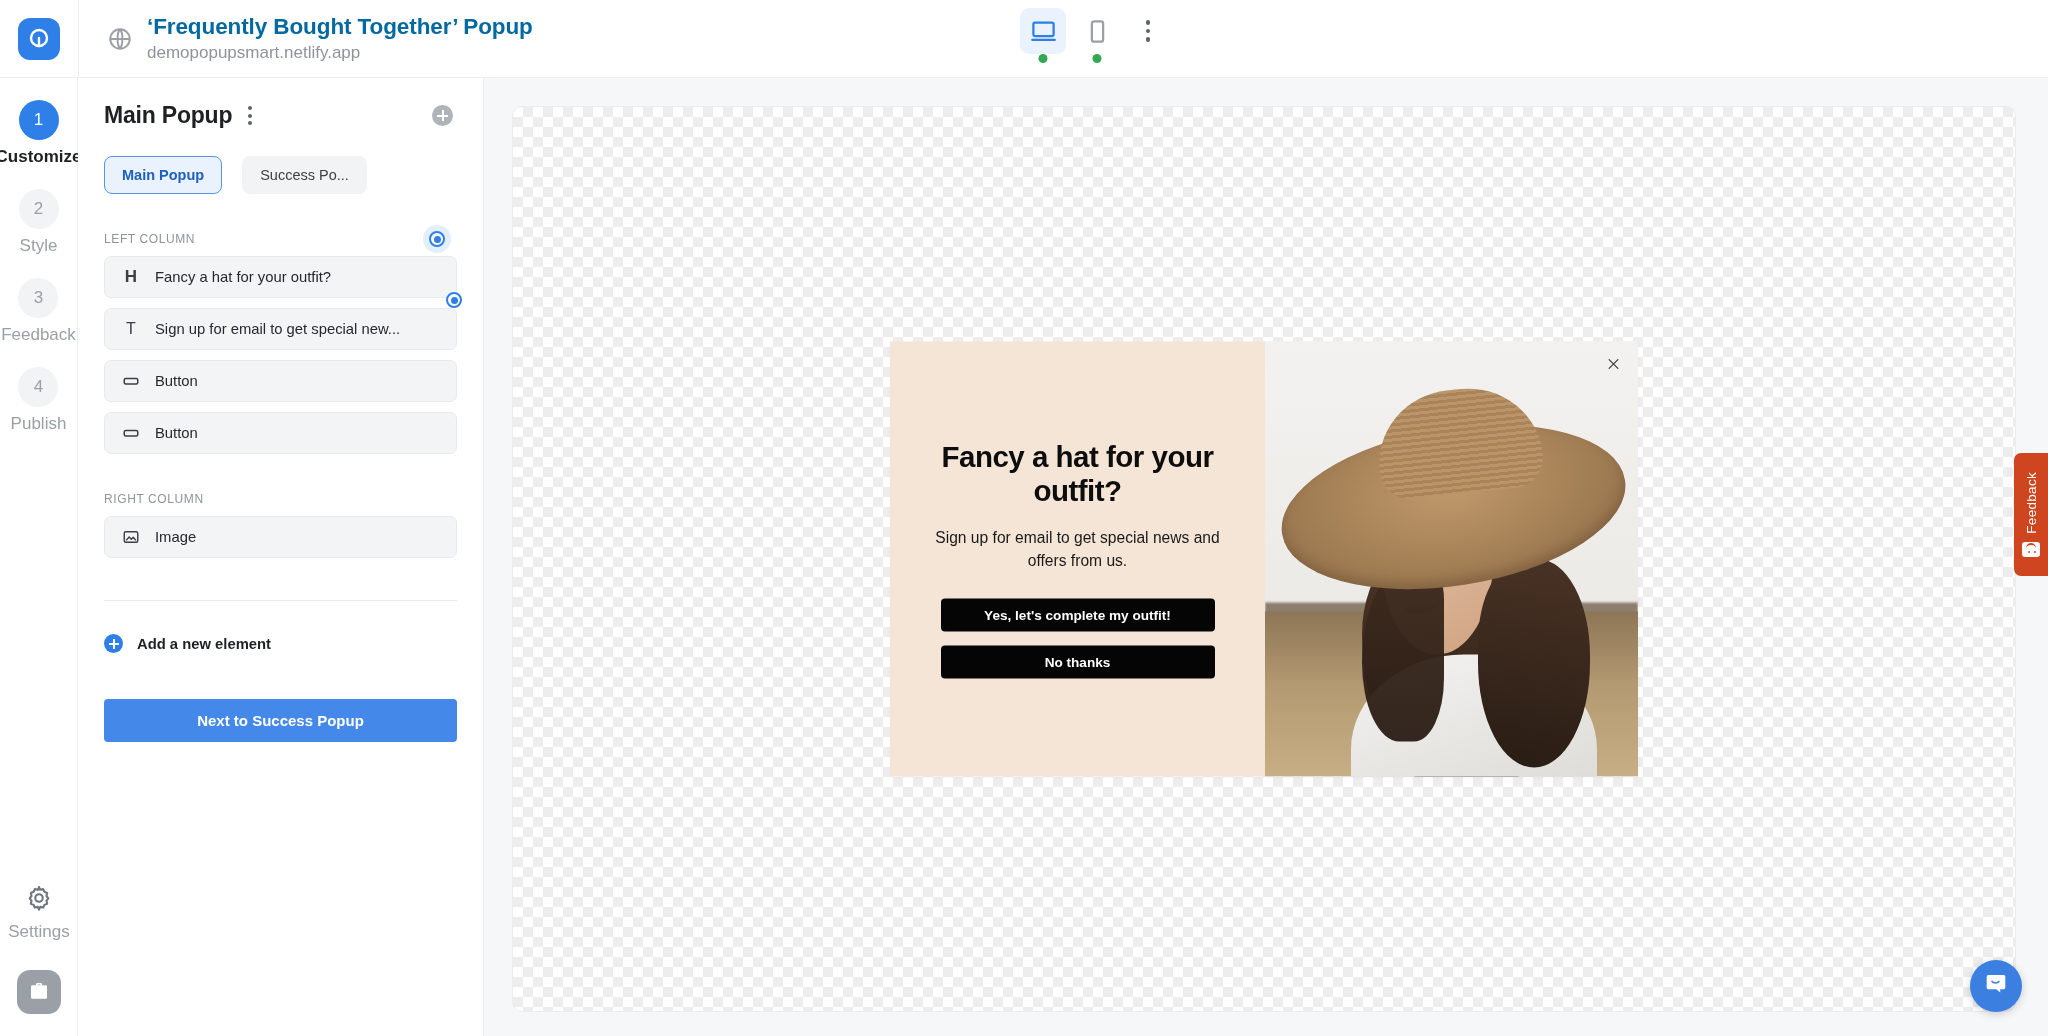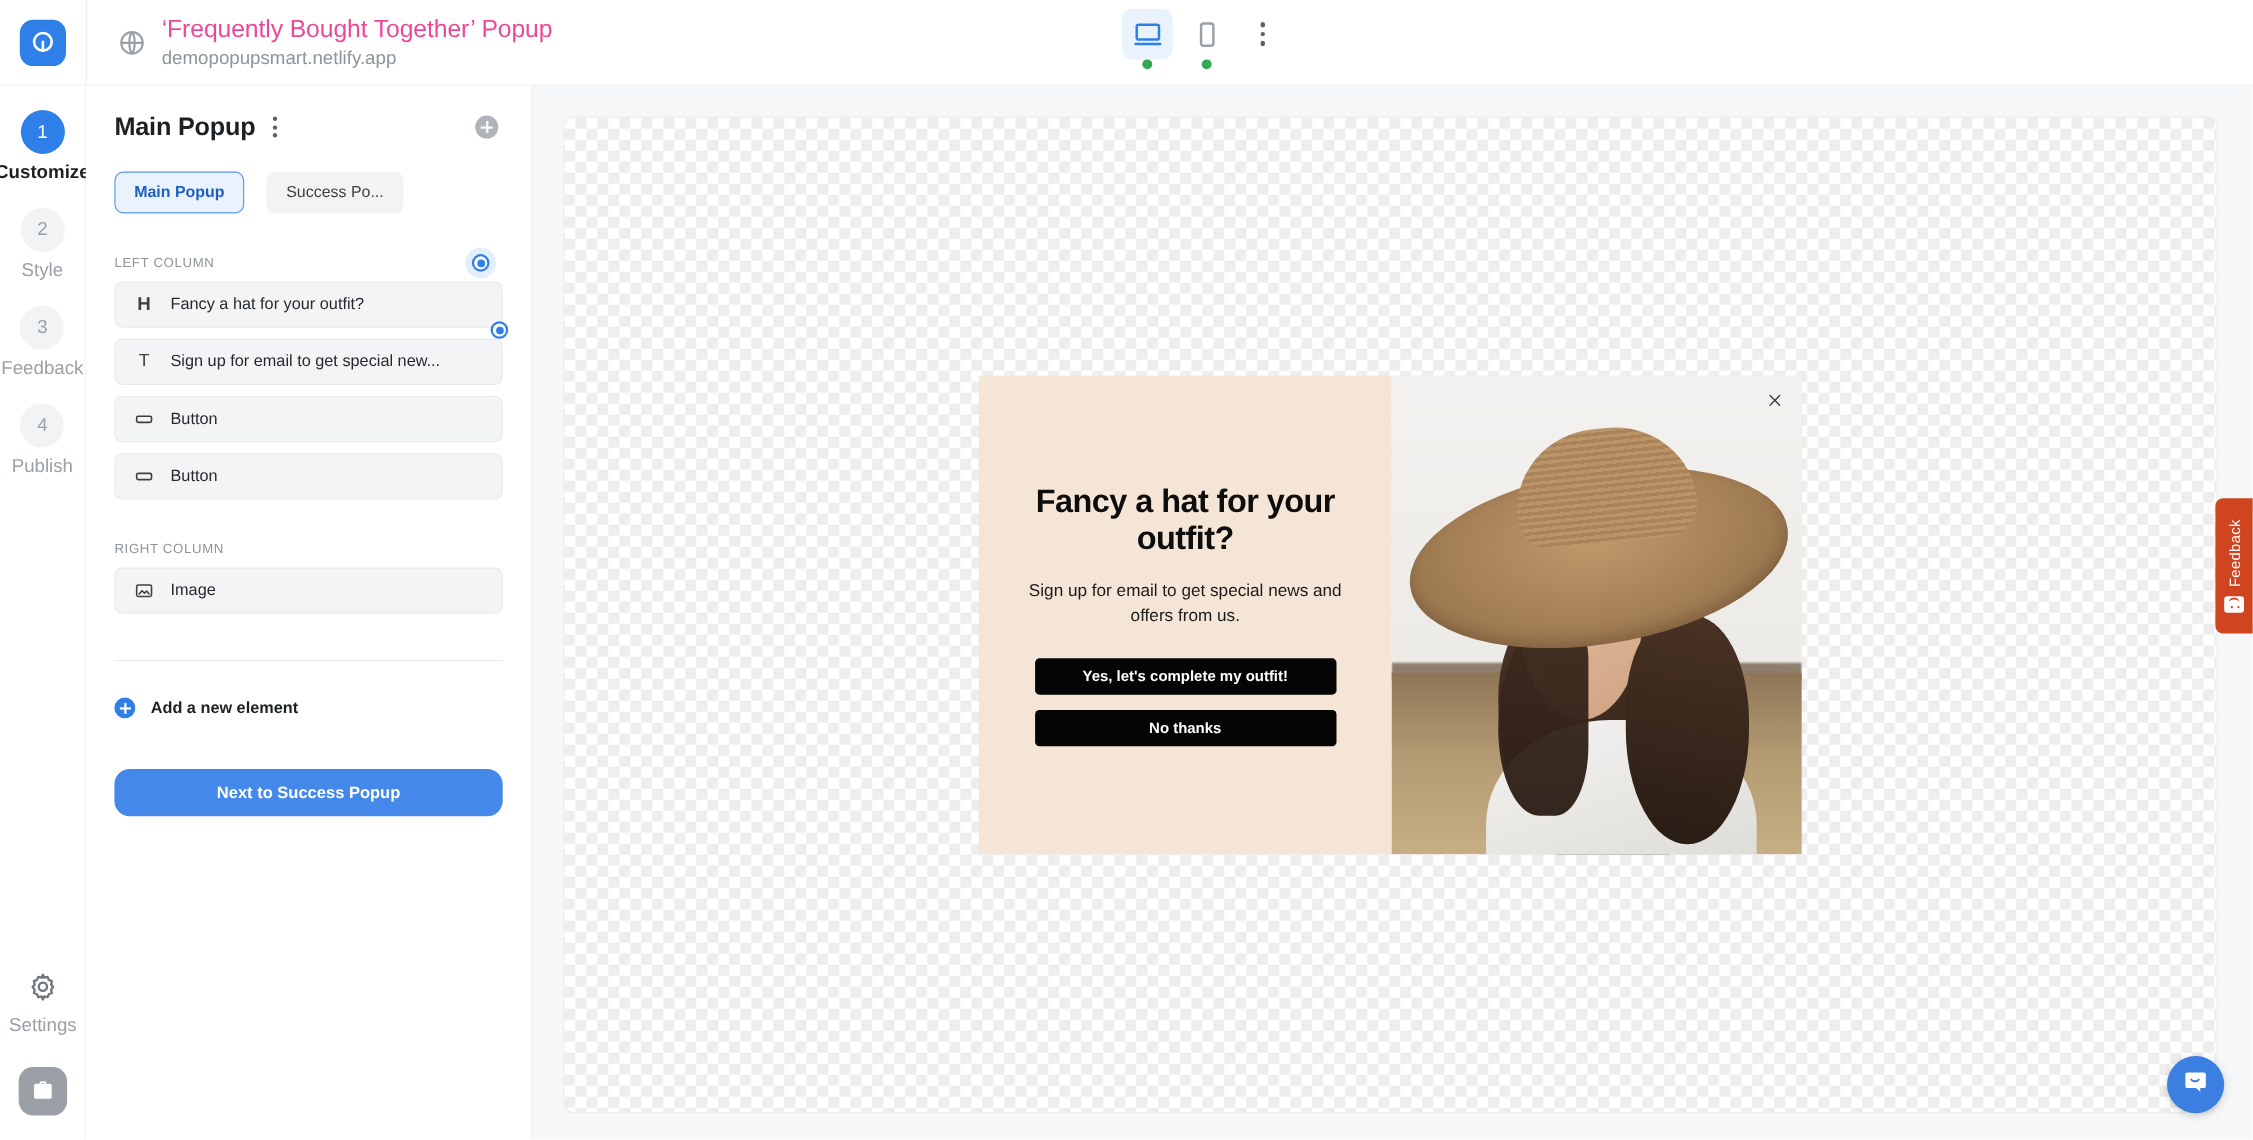--- a/index.html
+++ b/index.html
@@ -22,21 +22,21 @@
   .logo-cell { width: 78px; display: flex; align-items: center; justify-content: center; }
   .logo {
     width: 42px; height: 42px; border-radius: 12px;
     background: #2f7fe8;
     display: flex; align-items: center; justify-content: center;
   }
   .topbar-divider { width: 1px; height: 78px; background: #eceef0; }
   .title-block { display: flex; align-items: center; gap: 14px; padding-left: 28px; }
   .globe-icon { width: 26px; height: 26px; color: #9aa0a6; flex: none; }
   .title-text { display: flex; flex-direction: column; gap: 3px; }
-  .doc-title { font-size: 22.5px; font-weight: 400; color: #ec4899; letter-spacing: -0.1px; }
+  .doc-title { font-size: 22.5px; font-weight: 700; color: #0369a1; letter-spacing: -0.1px; }
   .doc-url { font-size: 17px; color: #8d949b; }
 
   .device-tools {
     position: absolute; left: 1020px; top: 8px;
     display: flex; align-items: flex-start; gap: 8px;
   }
   .dev-btn {
     width: 46px; height: 46px; border-radius: 9px;
     display: flex; align-items: center; justify-content: center;
     position: relative; background: transparent; border: none; cursor: pointer;
@@ -149,21 +149,21 @@
   .add-dot {
     width: 19px; height: 19px; border-radius: 50%; background: #2f7fe8;
     display: flex; align-items: center; justify-content: center; position: relative; flex: none;
   }
   .add-dot:before { content: ""; position: absolute; width: 10px; height: 2px; background: #fff; }
   .add-dot:after  { content: ""; position: absolute; width: 2px; height: 10px; background: #fff; }
   .add-element span { font-size: 14.8px; font-weight: 700; color: #1d2124; }
 
   .cta {
     margin-top: 46px; height: 43px; width: 100%;
-    background: #4489ea; border: none; border-radius: 14px;
+    background: #4489ea; border: none; border-radius: 4px;
     color: #fff; font-size: 15px; font-weight: 700; cursor: pointer;
     font-family: "Liberation Sans", sans-serif;
   }
 
   
   .canvas-area { flex: 1; background: #f6f7f8; padding: 28px 32px 24px 28px; min-width: 0; }
   .canvas {
     width: 100%; height: 100%; border-radius: 10px;
     border: 1px solid #ececec;
     background-color: #ffffff;

